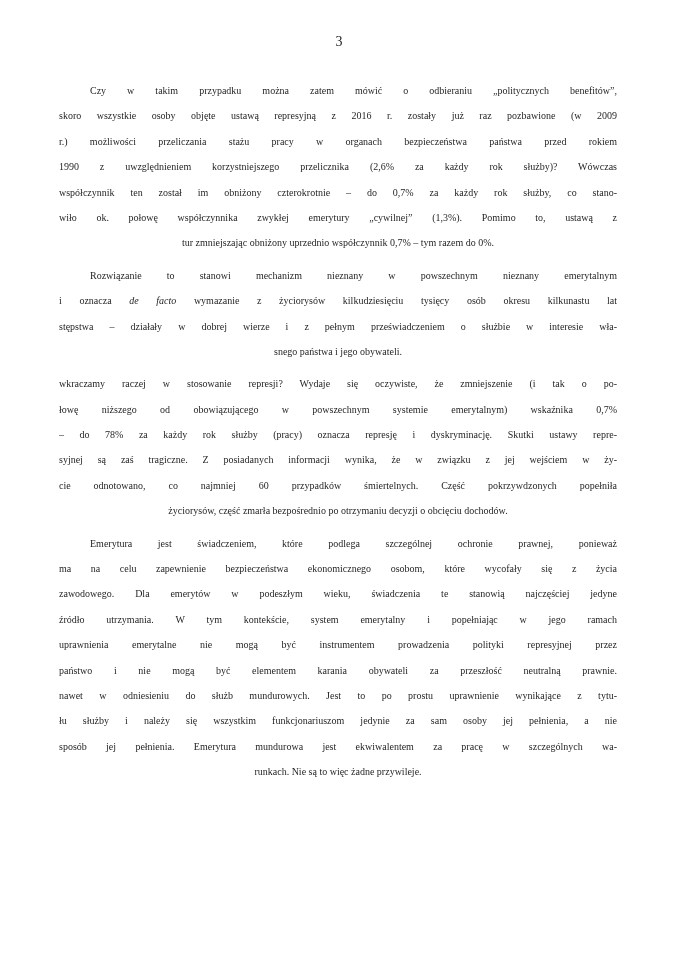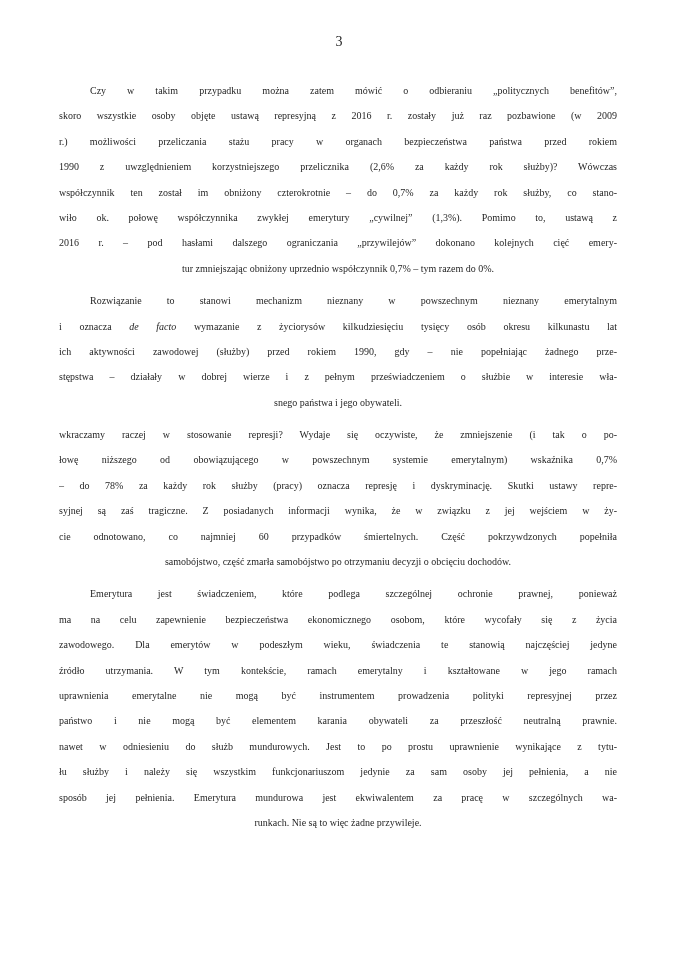--- a/index.html
+++ b/index.html
@@ -58,43 +58,41 @@
 <div class="page">
   <div class="page-number">3</div>
   <div class="content">
       <div class="paragraph">
         <div class="line first"><span>Czy w takim przypadku można zatem mówić o odbieraniu „politycznych benefitów”,</span></div>
         <div class="line"><span>skoro wszystkie osoby objęte ustawą represyjną z 2016 r. zostały już raz pozbawione (w 2009</span></div>
         <div class="line"><span>r.) możliwości przeliczania stażu pracy w organach bezpieczeństwa państwa przed rokiem</span></div>
         <div class="line"><span>1990 z uwzględnieniem korzystniejszego przelicznika (2,6% za każdy rok służby)? Wówczas</span></div>
         <div class="line"><span>współczynnik ten został im obniżony czterokrotnie – do 0,7% za każdy rok służby, co stano-</span></div>
         <div class="line"><span>wiło ok. połowę współczynnika zwykłej emerytury „cywilnej” (1,3%). Pomimo to, ustawą z</span></div>
-        <div class="line"><span>2016 r. – pod hasłami dalszego ograniczania „przywilejów” dokonano kolejnych cięć emery-</span></div>
         <div class="line last"><span>tur zmniejszając obniżony uprzednio współczynnik 0,7% – tym razem do 0%.</span></div>
       </div>
       <div class="paragraph">
         <div class="line first"><span>Rozwiązanie to stanowi mechanizm nieznany w powszechnym nieznany emerytalnym</span></div>
         <div class="line"><span>i oznacza </span><em>de facto</em><span> wymazanie z życiorysów kilkudziesięciu tysięcy osób okresu kilkunastu lat</span></div>
-        <div class="line"><span>ich aktywności zawodowej (służby) przed rokiem 1990, gdy – nie popełniając żadnego prze-</span></div>
         <div class="line"><span>stępstwa – działały w dobrej wierze i z pełnym przeświadczeniem o służbie w interesie wła-</span></div>
         <div class="line last"><span>snego państwa i jego obywateli.</span></div>
       </div>
       <div class="paragraph">
         <div class="line"><span>wkraczamy raczej w stosowanie represji? Wydaje się oczywiste, że zmniejszenie (i tak o po-</span></div>
         <div class="line"><span>łowę niższego od obowiązującego w powszechnym systemie emerytalnym) wskaźnika 0,7%</span></div>
         <div class="line"><span>– do 78% za każdy rok służby (pracy) oznacza represję i dyskryminację. Skutki ustawy repre-</span></div>
         <div class="line"><span>syjnej są zaś tragiczne. Z posiadanych informacji wynika, że w związku z jej wejściem w ży-</span></div>
         <div class="line"><span>cie odnotowano, co najmniej 60 przypadków śmiertelnych. Część pokrzywdzonych popełniła</span></div>
-        <div class="line last"><span>samobójstwo, część zmarła samobójstwo po otrzymaniu decyzji o obcięciu dochodów.</span></div>
+        <div class="line last"><span>życiorysów, część zmarła bezpośrednio po otrzymaniu decyzji o obcięciu dochodów.</span></div>
       </div>
       <div class="paragraph">
         <div class="line first"><span>Emerytura jest świadczeniem, które podlega szczególnej ochronie prawnej, ponieważ</span></div>
         <div class="line"><span>ma na celu zapewnienie bezpieczeństwa ekonomicznego osobom, które wycofały się z życia</span></div>
         <div class="line"><span>zawodowego. Dla emerytów w podeszłym wieku, świadczenia te stanowią najczęściej jedyne</span></div>
-        <div class="line"><span>źródło utrzymania. W tym kontekście, ramach emerytalny i kształtowane w jego ramach</span></div>
+        <div class="line"><span>źródło utrzymania. W tym kontekście, system emerytalny i popełniając w jego ramach</span></div>
         <div class="line"><span>uprawnienia emerytalne nie mogą być instrumentem prowadzenia polityki represyjnej przez</span></div>
         <div class="line"><span>państwo i nie mogą być elementem karania obywateli za przeszłość neutralną prawnie.</span></div>
         <div class="line"><span>nawet w odniesieniu do służb mundurowych. Jest to po prostu uprawnienie wynikające z tytu-</span></div>
         <div class="line"><span>łu służby i należy się wszystkim funkcjonariuszom jedynie za sam osoby jej pełnienia, a nie</span></div>
         <div class="line"><span>sposób jej pełnienia. Emerytura mundurowa jest ekwiwalentem za pracę w szczególnych wa-</span></div>
         <div class="line last"><span>runkach. Nie są to więc żadne przywileje.</span></div>
       </div>
     </div>
 </div>
 

